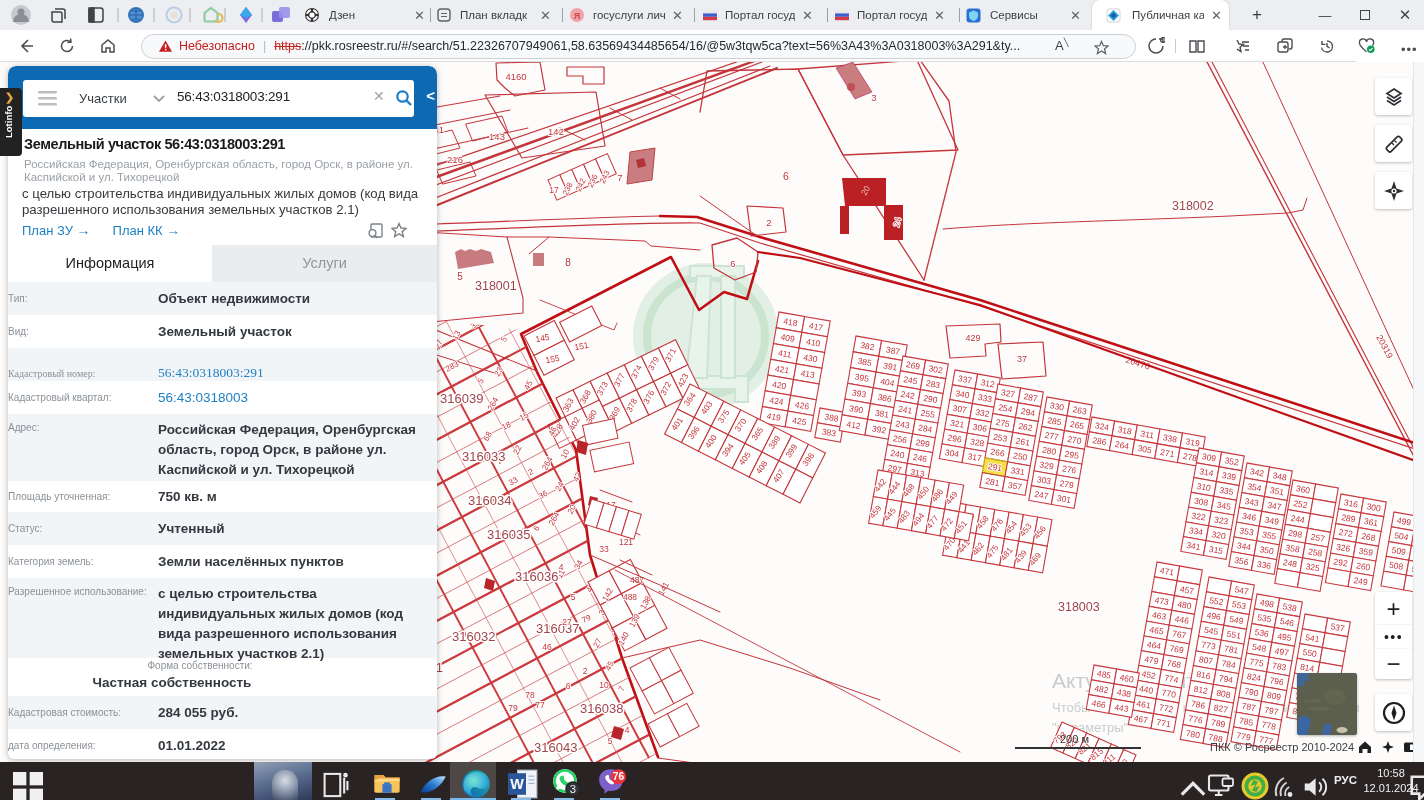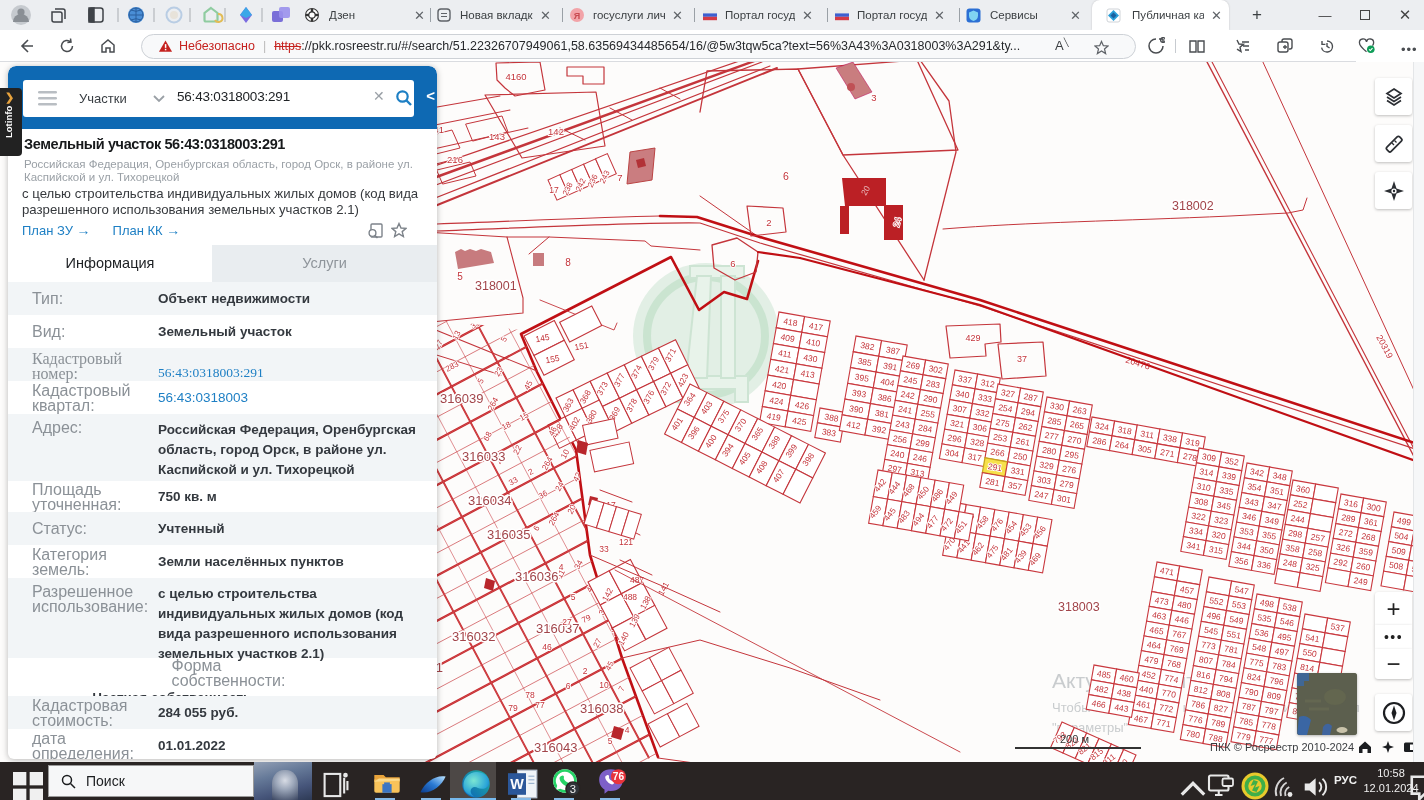--- a/index.html
+++ b/index.html
@@ -14,21 +14,21 @@
 
 #toolbar{left:0;top:30px;width:1356px;height:32px;background:#fff;border-bottom:1px solid #dadce0}
 .tbico{position:absolute;top:7px;width:18px;height:18px;color:#4a4d51}
 #urlpill{position:absolute;left:141px;top:3.5px;width:995px;height:25px;background:#fff;border:1px solid #cdd1d6;border-radius:13px;display:flex;align-items:center;font-size:12.5px;color:#27292c;padding-left:16px;background:#f8f9fa}
 
 #panel{left:8px;top:66px;width:429px;height:693px;background:#fff;border-radius:8px 8px 6px 6px;box-shadow:0 1px 6px rgba(0,0,0,.28);overflow:hidden}
 #phead{position:absolute;left:0;top:0;width:429px;height:63px;background:#0e69b3;border-radius:8px 8px 0 0}
 #sfield{position:absolute;left:15px;top:14px;width:391px;height:37px;background:#fff;border-radius:3px}
 #collapse{position:absolute;right:2px;top:21px;color:#fff;font-size:15px;font-weight:bold}
 .prow{position:absolute;left:0;width:429px;display:flex}
-.plabel{width:150px;padding-left:24px;font-size:16px;color:#8b9197;flex-shrink:0}
+.plabel{width:150px;font-size:10px;color:#8b9197;flex-shrink:0}
 .pval{font-size:13.5px;color:#34393f;font-weight:bold;line-height:20px}
 .pvlink{font-size:13.5px;color:#1d7fc4;font-weight:normal}
 .rowlight{background:#f2f5f7}
 #lotinfo{left:0;top:88px;width:22px;height:68px;background:#222;border-radius:0 4px 4px 0;z-index:30}
 
 .mapbtn{position:absolute;width:37px;height:37px;background:#fff;border-radius:3px;box-shadow:0 1px 3px rgba(0,0,0,.25);display:flex;align-items:center;justify-content:center}
 
 #taskbar{left:0;top:762px;width:1424px;height:38px;background:#292423;z-index:50}
 .tbar-ico{position:absolute;top:4px;width:30px;height:30px}
 .runline{position:absolute;top:35.5px;height:2.5px;background:#85b9e6}
@@ -75,21 +75,21 @@
       </svg>
       <span class="ttl" style="margin-left:10px;width:78px">Дзен</span>
       <span class="tclose">✕</span>
     </div>
  <div class="tab" style="left:437px;width:120px">
       <svg width="14" height="14">
         <rect x="1" y="1" width="12" height="12" rx="3" fill="none" stroke="#5f6368" stroke-width="1.4"></rect>
         <line x1="4" y1="5.5" x2="10" y2="5.5" stroke="#5f6368"></line>
         <line x1="4" y1="8.5" x2="10" y2="8.5" stroke="#5f6368"></line>
       </svg>
-      <span class="ttl" style="margin-left:9px;width:73px">Новая вкладк</span>
+      <span class="ttl" style="margin-left:9px;width:73px">План вкладк</span>
       <span class="tclose">✕</span>
     </div>
  <div class="tab" style="left:570px;width:118px">
       <svg width="14" height="14">
         <circle cx="7" cy="7" r="7" fill="#f2a3a8"></circle>
         <text x="7" y="10.5" font-size="9" font-weight="bold" fill="#c84a50" text-anchor="middle">Я</text>
       </svg>
       <span class="ttl" style="margin-left:9px;width:72px">госуслуги лич</span>
       <span class="tclose">✕</span>
     </div>
@@ -1357,27 +1357,20 @@
  <div style="position:absolute;left:3px;top:50px;color:#fff;font-size:9.5px;font-weight:bold;transform:rotate(-90deg);transform-origin:0 0;white-space:nowrap">Lotinfo</div>
 </div>
 
 <div class="abs" id="taskbar">
  <svg class="tbar-ico" style="left:13px;top:10px" width="18" height="18" viewBox="0 0 18 18">
       <rect x="0" y="0" width="8" height="8" fill="#f0f0f0"></rect>
       <rect x="10" y="0" width="8" height="8" fill="#f0f0f0"></rect>
       <rect x="0" y="10" width="8" height="8" fill="#f0f0f0"></rect>
       <rect x="10" y="10" width="8" height="8" fill="#f0f0f0"></rect>
     </svg>
- <div class="abs" style="left:48px;top:3px;width:206px;height:32px;background:#f6f7f8;border:1px solid #9a9a9a;display:flex;align-items:center">
-  <svg style="margin-left:12px" width="15" height="15" viewBox="0 0 15 15">
-        <circle cx="6" cy="6" r="4.5" fill="none" stroke="#1b1d1f" stroke-width="1.5"></circle>
-        <line x1="9.5" y1="9.5" x2="14" y2="14" stroke="#1b1d1f" stroke-width="1.5"></line>
-      </svg>
-  <span style="margin-left:10px;font-size:14px;color:#1b1d1f">Поиск</span>
- </div>
  <div class="abs" style="left:254px;top:0;width:58px;height:38px;background:linear-gradient(165deg,#93a0b5 0%,#667a99 35%,#46557a 70%,#2e3a55 100%);overflow:hidden">
    <div style="position:absolute;left:18px;top:8px;width:26px;height:30px;background:radial-gradient(circle at 50% 35%,#d8dce5 0%,#9aa5b8 40%,#3a4560 100%);border-radius:45% 45% 0 0"></div>
  </div>
  <svg class="tbar-ico" style="left:322px;top:8px" width="23" height="23" viewBox="0 0 23 23">
       <g stroke="#e8e8e8" stroke-width="1.6" fill="none">
         <rect x="2" y="3" width="12" height="17"></rect>
         <path d="M17,6 v12 M19.5,8.5 v7"></path>
         <circle cx="18" cy="4" r="1" fill="#e8e8e8"></circle>
       </g>
     </svg>

